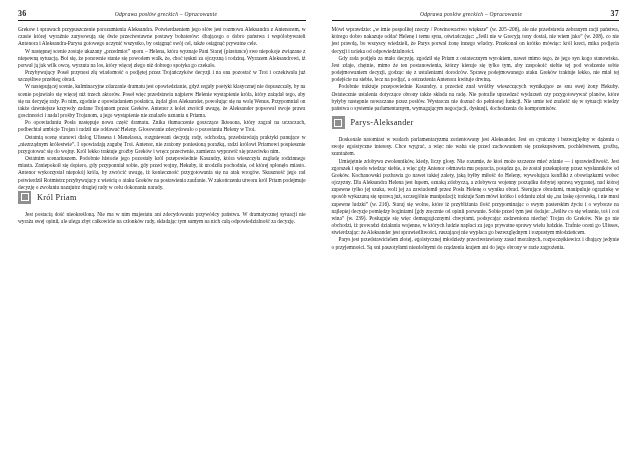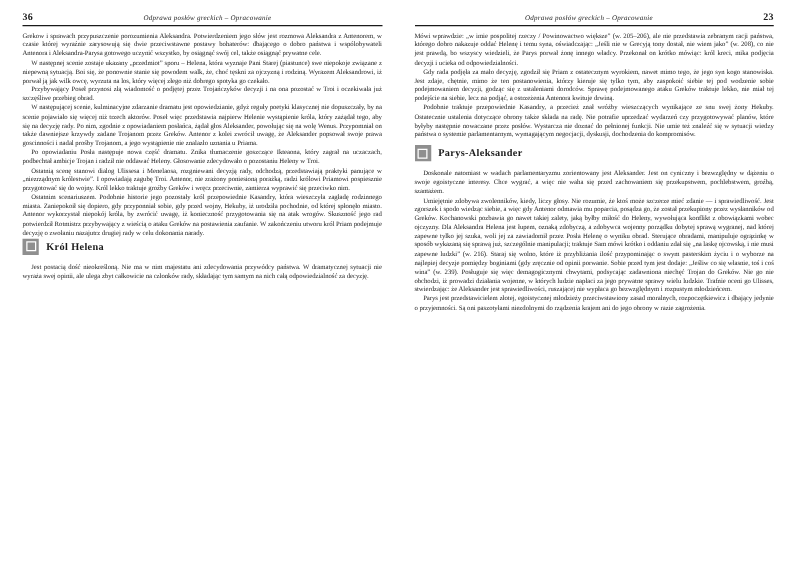--- a/index.html
+++ b/index.html
@@ -95,21 +95,21 @@
     position: absolute;
     left: 2.5px;
     top: 2.5px;
     right: 2.5px;
     bottom: 2.5px;
     border: 1px solid #ffffff;
   }
   .char-head h3 {
     margin: 0;
     font-size: 8.2px;
-    font-weight: bold;
+    font-weight: normal;
     letter-spacing: 0.3px;
   }
   .char-head.second {
     margin-top: 4px;
   }
 </style>
 </head>
 <body>
 
 <div class="spread">
@@ -127,30 +127,30 @@
       <p>Przybywający Poseł przynosi złą wiadomość o podjętej przez Trojańczyków decyzji i na ona pozostać w Troi i oczekiwała już szczęśliwe przebieg obrad.</p>
       <p>W następującej scenie, kulminacyjne zdarzanie dramatu jest opowiedzianie, gdyż reguły poetyki klasycznej nie dopuszczały, by na scenie pojawiało się więcej niż trzech aktorów. Poseł więc przedstawia najpierw Helenie wystąpienie króla, który zażądał tego, aby się na decyzję rady. Po nim, zgodnie z opowiadaniem posłańca, żądał głos Aleksander, powołując się na wolę Wenus. Przypomniał on także dawniejsze krzywdy zadane Trojanom przez Greków. Antenor z kolei zwrócił uwagę, że Aleksander popsował swoje prawa goscinności i nadal prośby Trojanom, a jego wystąpienie nie znalazło uznania u Priama.</p>
       <p>Po opowiadaniu Posła następuje nowa część dramatu. Znika tłumaczenie goszczące Ikteaona, który zagrał na uczaczach, podbechtał ambicje Trojan i radził nie oddawać Heleny. Głosowanie zdecydowało o pozostaniu Heleny w Troi.</p>
       <p>Ostatnią scenę stanowi dialog Ulissesa i Menelaosa, rozgniewani decyzją rady, odchodzą, przedstawiają praktyki panujące w „niezrządnym królestwie”. I opowiadają zagubę Troi. Antenor, nie zrażony poniesioną porażką, radzi królowi Priamowi pospiesznie przygotować się do wojny. Król lekko traktuje groźby Greków i wręcz przeciwnie, zamierza wyprawić się przeciwko nim.</p>
       <p>Ostatnim scenariuszem. Podobnie historie jego pozostały król przepowiednie Kasandry, która wieszczyła zagładę rodzinnego miasta. Zaniepokoił się dopiero, gdy przyponniał sobie, gdy przed wojny, Hekuby, iż urodziła pochodnie, od której spłonęło miasto. Antenor wykorzystał niepokój króla, by zwrócić uwagę, iż konieczność przygotowania się na atak wrogów. Skuszność jego rad potwierdził Rotmistrz przybywający z wieścią o ataku Greków na postawienia zaufanie. W zakończeniu utworu król Priam podejmuje decyzję o zwołaniu nazajutrz drugiej rady w celu dokonania narady.</p>
     </div>
 
 
     <div class="char-head">
       <span class="ornament"></span>
-      <h3>Król Helena</h3>
+      <h3>Król Priam</h3>
     </div>
 
     <p>Jest postacią dość nieokreśloną. Nie ma w nim majestatu ani zdecydowania przywódcy państwa. W dramatycznej sytuacji nie wyraża swej opinii, ale ulega zbyt całkowicie na członków rady, składając tym samym na nich całą odpowiedzialność za decyzję.</p>
   </div>
 
   <div class="page right">
     <div class="running-head">
       <span class="title">Odprawa posłów greckich – Opracowanie</span>
-      <span class="folio">23</span>
+      <span class="folio">37</span>
     </div>
     <div class="rule"></div>
 
     <div class="body">
       <p class="noindent">Mówi wprawdzie: „w imie pospolitej rzeczy / Powinowactwo większe” (w. 205–206), ale nie przedstawia zebranym racji państwa, którego dobro nakazuje oddać Helenę i temu syna, oświadczając: „Jeśli nie w Grecyją tony dostał, nie wiem jako” (w. 208), co nie jest prawdą, bo wszyscy wiedzieli, że Parys porwał żonę innego władcy. Przekonał on krótko mówiąc: król kreci, mika podjęcia decyzji i ucieka od odpowiedzialności.</p>
       <p>Gdy rada podjęła za mało decyzję, zgodził się Priam z ostatecznym wyrokiem, nawet mimo tego, że jego syn kogo stanowiska. Jest zdaje, chętnie, mimo że ten postanowienia, którzy kieruje się tylko tym, aby zaspokoić siebie tej pod wodzenie sobie podejmowaniem decyzji, godząc się z ustaleniami dorodców. Sprawę podejmowanego ataku Greków traktuje lekko, nie miał tej podejście na siebie, lecz na podjąć, a ostrzeżenia Antenora kwituje drwiną.</p>
       <p>Podobnie traktuje przepowiednie Kasandry, a przecież znał wróżby wieszczących wynikające ze snu swej żony Hekuby. Ostatecznie ustalenia dotyczące obrony także składa na radę. Nie potrafie uprzedzać wydarzeń czy przygotowywać planów, które byłyby następnie nowaczane przez posłów. Wystarcza nie doznać do pełnionej funkcji. Nie umie też znaleźć się w sytuacji wiedzy państwa o systemie parlamentarnym, wymagającym negocjacji, dyskusji, dochodzenia do kompromisów.</p>
     </div>
 
     <div class="char-head second">

